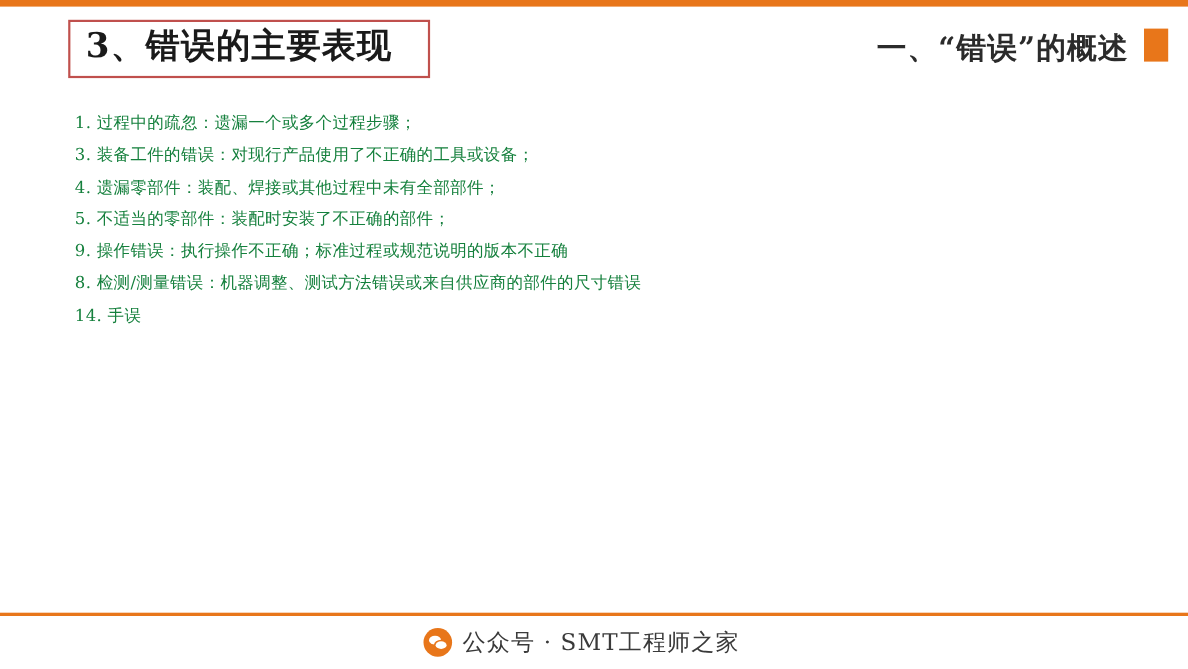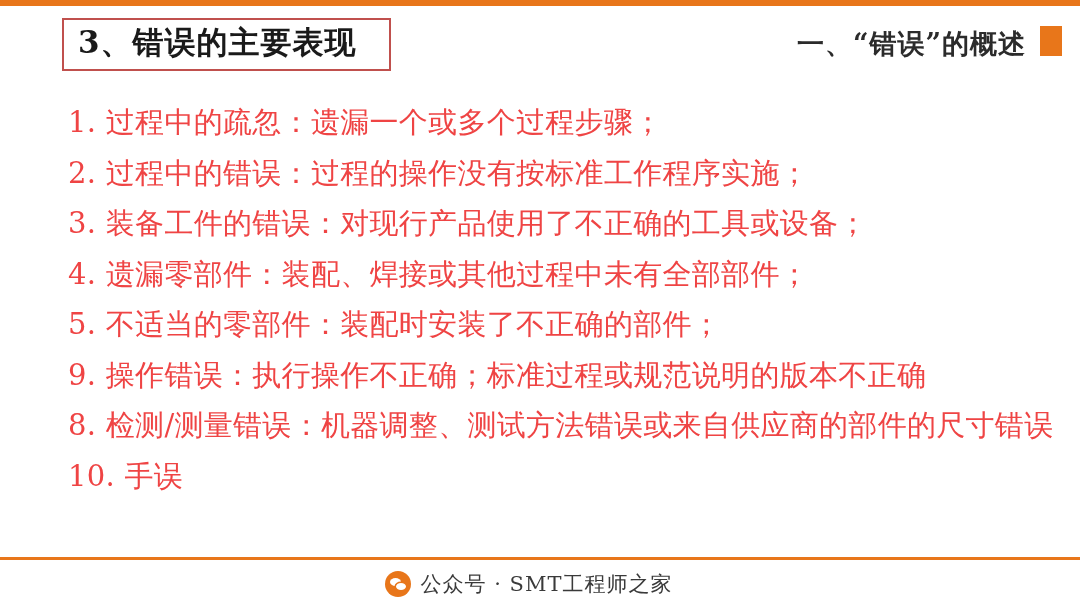--- a/index.html
+++ b/index.html
@@ -76,22 +76,22 @@
 
   
   .body-list {
     position: absolute;
     left: 68px;
     top: 100px;
     width: 960px;
   }
   .body-item {
     font-family: "DejaVu Serif", "Liberation Serif", serif;
-    font-size: 29px;
-    color: #ef4444;
+    font-size: 15px;
+    color: #15803d;
     line-height: 1.52;
     white-space: nowrap;
     margin-bottom: 6.5px;
     letter-spacing: 0.3px;
   }
 
   
   .bottom-rule-thin {
     position: absolute;
     left: 0;
@@ -165,27 +165,26 @@
     <div class="title-text">3、错误的主要表现</div>
   </div>
 
   <div class="section-header">
     <div class="section-text">一、“错误”的概述</div>
     <div class="section-marker"></div>
   </div>
 
   <div class="body-list">
     <div class="body-item">1. 过程中的疏忽：遗漏一个或多个过程步骤；</div>
-    <div class="body-item">2. 过程中的错误：过程的操作没有按标准工作程序实施；</div>
     <div class="body-item">3. 装备工件的错误：对现行产品使用了不正确的工具或设备；</div>
     <div class="body-item">4. 遗漏零部件：装配、焊接或其他过程中未有全部部件；</div>
     <div class="body-item">5. 不适当的零部件：装配时安装了不正确的部件；</div>
     <div class="body-item">9. 操作错误：执行操作不正确；标准过程或规范说明的版本不正确</div>
     <div class="body-item">8. 检测/测量错误：机器调整、测试方法错误或来自供应商的部件的尺寸错误</div>
-    <div class="body-item">10. 手误</div>
+    <div class="body-item">14. 手误</div>
   </div>
 
   <div class="bottom-rule-thin"></div>
 
   <div class="bottom-bar">
     <div class="watermark">
       <div class="wechat-icon"></div>
       <div class="watermark-text">公众号 · SMT工程师之家</div>
     </div>
   </div>

